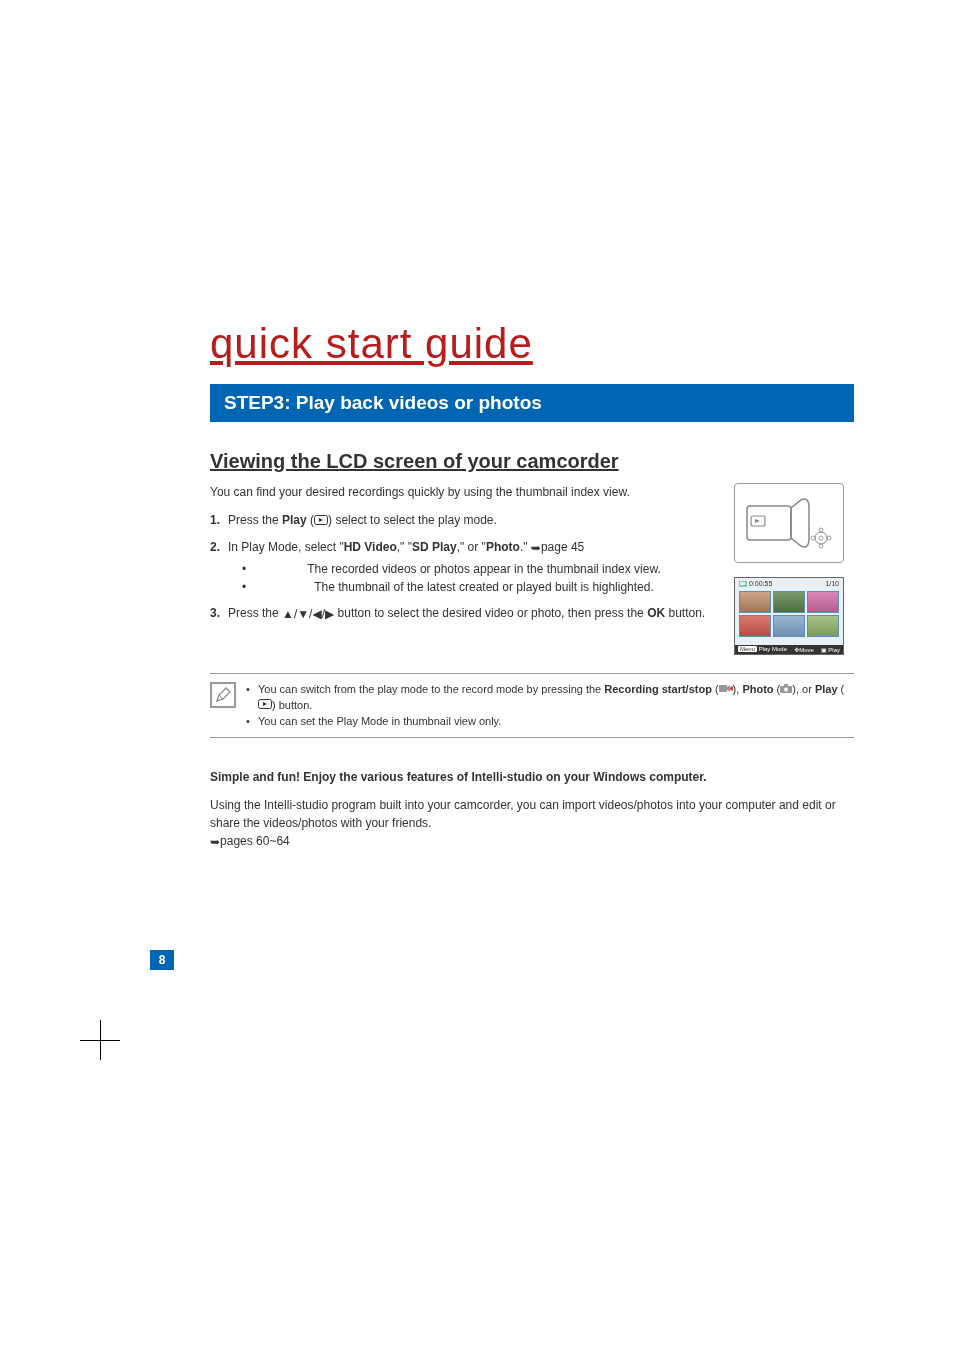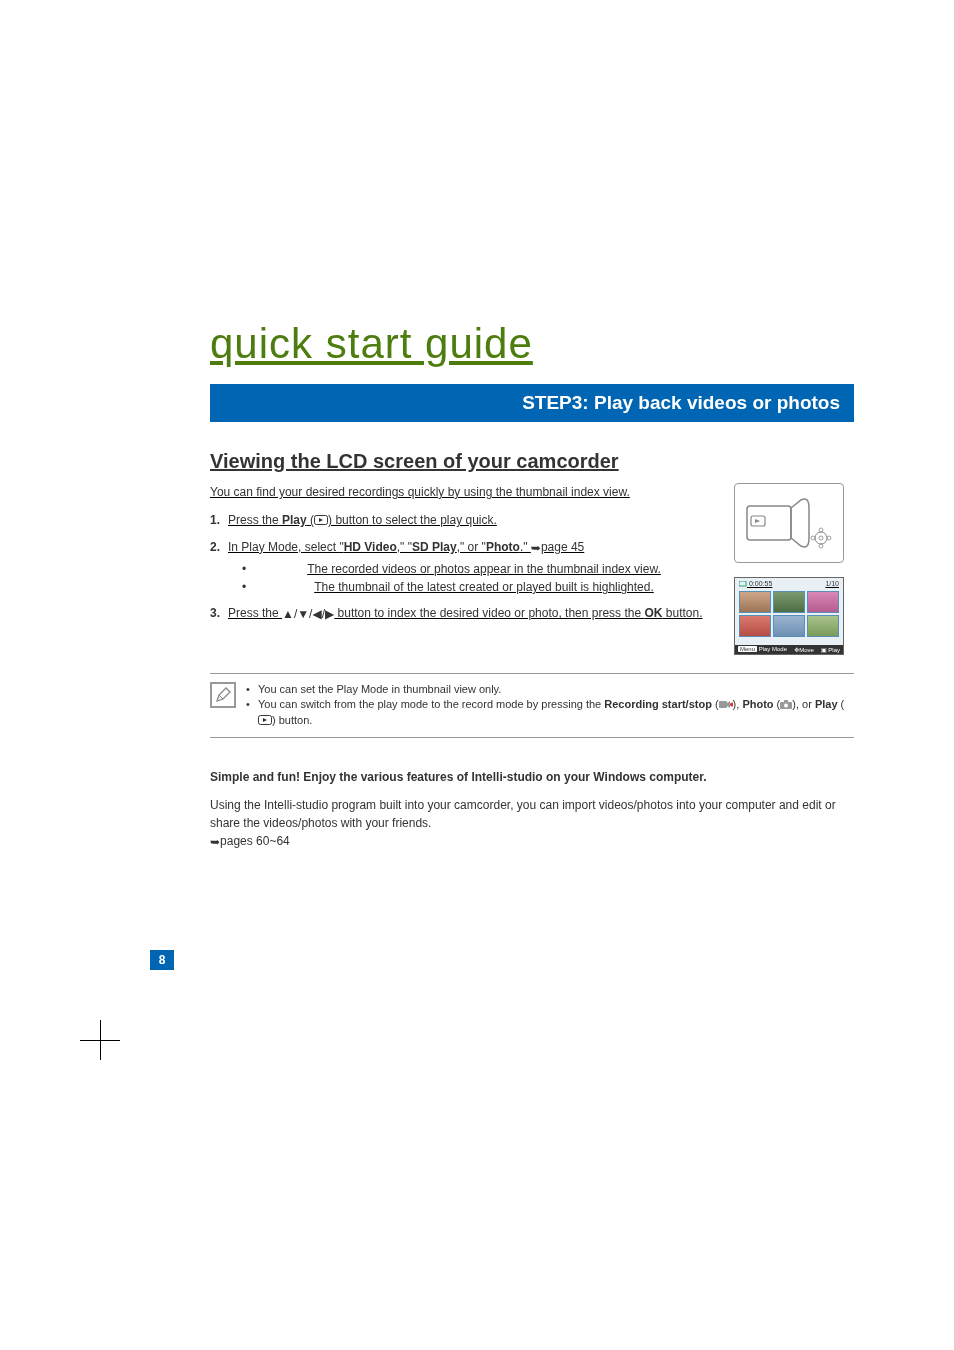--- a/index.html
+++ b/index.html
@@ -9,52 +9,50 @@
       width: 954px;
       height: 1350px;
       position: relative;
     }
     .page {
       padding: 320px 100px 0 210px;
     }
     .main-title {
       font-size: 42px;
       font-weight: 300;
-      color: #4d7c0f;
+      color: #b91c1c;
       text-decoration: underline;
       letter-spacing: 1px;
       margin-bottom: 16px;
     }
     .step-bar {
       background: #0066b3;
       color: #fff;
       font-size: 19px;
       font-weight: bold;
       padding: 8px 14px;
       margin-bottom: 18px;
-      text-align: right;
     }
     .section-title {
       font-size: 20px;
       font-weight: bold;
       color: #333;
       text-decoration: underline;
       margin-bottom: 10px;
       margin-top: 28px;
     }
     .body-text {
       font-size: 12px;
       color: #333;
       line-height: 1.5;
       margin-bottom: 10px;
     }
     .content-row {
       display: flex;
       gap: 20px;
-      text-decoration: underline;
     }
     .left-col {
       flex: 1;
     }
     .right-col {
       width: 120px;
       flex-shrink: 0;
     }
     ol.steps {
       list-style: none;
@@ -225,31 +223,31 @@
 
   <div class="content-row">
     <div class="left-col">
       <p class="body-text">You can find your desired recordings quickly by using the thumbnail index view.</p>
 
       <ol class="steps">
         <li>
           <span>Press the </span><span class="bold">Play</span><span> (</span><span class="icon-inline"><svg width="14" height="10" viewBox="0 0 14 10">
                 <rect x="0.5" y="0.5" width="13" height="9" rx="2" fill="none" stroke="#333" stroke-width="1"></rect>
                 <polygon points="5,3 9,5 5,7" fill="#333"></polygon>
-              </svg></span><span>) button to select the play quick.</span>
+              </svg></span><span>) select to select the play mode.</span>
         </li>
         <li>
           <span>In Play Mode, select "</span><span class="bold">HD Video</span><span>," "</span><span class="bold">SD Play</span><span>," or "</span><span class="bold">Photo</span><span>." </span><span class="icon-inline">➥</span><span>page 45</span>
           <ul class="sub">
             <li>The recorded videos or photos appear in the thumbnail index view.</li>
             <li>The thumbnail of the latest created or played built is highlighted.</li>
           </ul>
         </li>
         <li>
-          <span>Press the </span><span class="icon-inline">▲/▼/◀/▶</span><span> button to index the desired video or photo, then press the </span><span class="bold">OK</span><span> button.</span>
+          <span>Press the </span><span class="icon-inline">▲/▼/◀/▶</span><span> button to select the desired video or photo, then press the </span><span class="bold">OK</span><span> button.</span>
         </li>
       </ol>
     </div>
 
     <div class="right-col">
       <div class="camcorder-fig">
         <svg width="100" height="70" viewBox="0 0 100 70">
           <rect x="8" y="18" width="44" height="34" rx="3" fill="none" stroke="#888" stroke-width="1.5"></rect>
           <rect x="12" y="28" width="14" height="10" rx="2" fill="none" stroke="#888" stroke-width="1.2"></rect>
           <polygon points="16,31 21,33 16,35" fill="#888"></polygon>
@@ -287,35 +285,35 @@
   </div>
 
   <div class="note-box">
     <div class="note-icon">
       <svg width="18" height="18" viewBox="0 0 18 18">
           <path d="M3 15 L5 9 L12 2 L16 6 L9 13 L3 15 Z" fill="none" stroke="#888" stroke-width="1.3"></path>
           <line x1="5" y1="9" x2="9" y2="13" stroke="#888" stroke-width="1"></line>
         </svg>
     </div>
     <ul class="note-list">
-      <li>You can set the Play Mode in thumbnail view only.</li>
       <li>
         <span>You can switch from the play mode to the record mode by pressing the </span><span class="bold">Recording start/stop</span><span> (</span><span class="icon-inline"><svg width="14" height="9" viewBox="0 0 14 9">
               <rect x="0" y="1" width="8" height="7" rx="1" fill="#999"></rect>
               <polygon points="8,3 11,1 11,8 8,6" fill="#999"></polygon>
               <circle cx="13" cy="4.5" r="2" fill="#d33"></circle>
             </svg></span><span>), </span><span class="bold">Photo</span><span> (</span><span class="icon-inline"><svg width="12" height="9" viewBox="0 0 12 9">
               <rect x="0" y="2" width="12" height="7" rx="1" fill="#999"></rect>
               <rect x="4" y="0" width="4" height="3" fill="#999"></rect>
               <circle cx="6" cy="5.5" r="2" fill="#fff"></circle>
             </svg></span><span>), or </span><span class="bold">Play</span><span> (</span><span class="icon-inline"><svg width="14" height="10" viewBox="0 0 14 10">
               <rect x="0.5" y="0.5" width="13" height="9" rx="2" fill="none" stroke="#333" stroke-width="1"></rect>
               <polygon points="5,3 9,5 5,7" fill="#333"></polygon>
             </svg></span><span>) button.</span>
       </li>
+      <li>You can set the Play Mode in thumbnail view only.</li>
     </ul>
   </div>
 
 
   <div class="section-gap">
     <p class="body-text bold">Simple and fun! Enjoy the various features of Intelli-studio on your Windows computer.</p>
     <p class="body-text">
       <span>Using the Intelli-studio program built into your camcorder, you can import videos/photos into your computer and edit or share the videos/photos with your friends. </span><br><span class="icon-inline">➥</span><span>pages 60~64</span>
     </p>
   </div>

